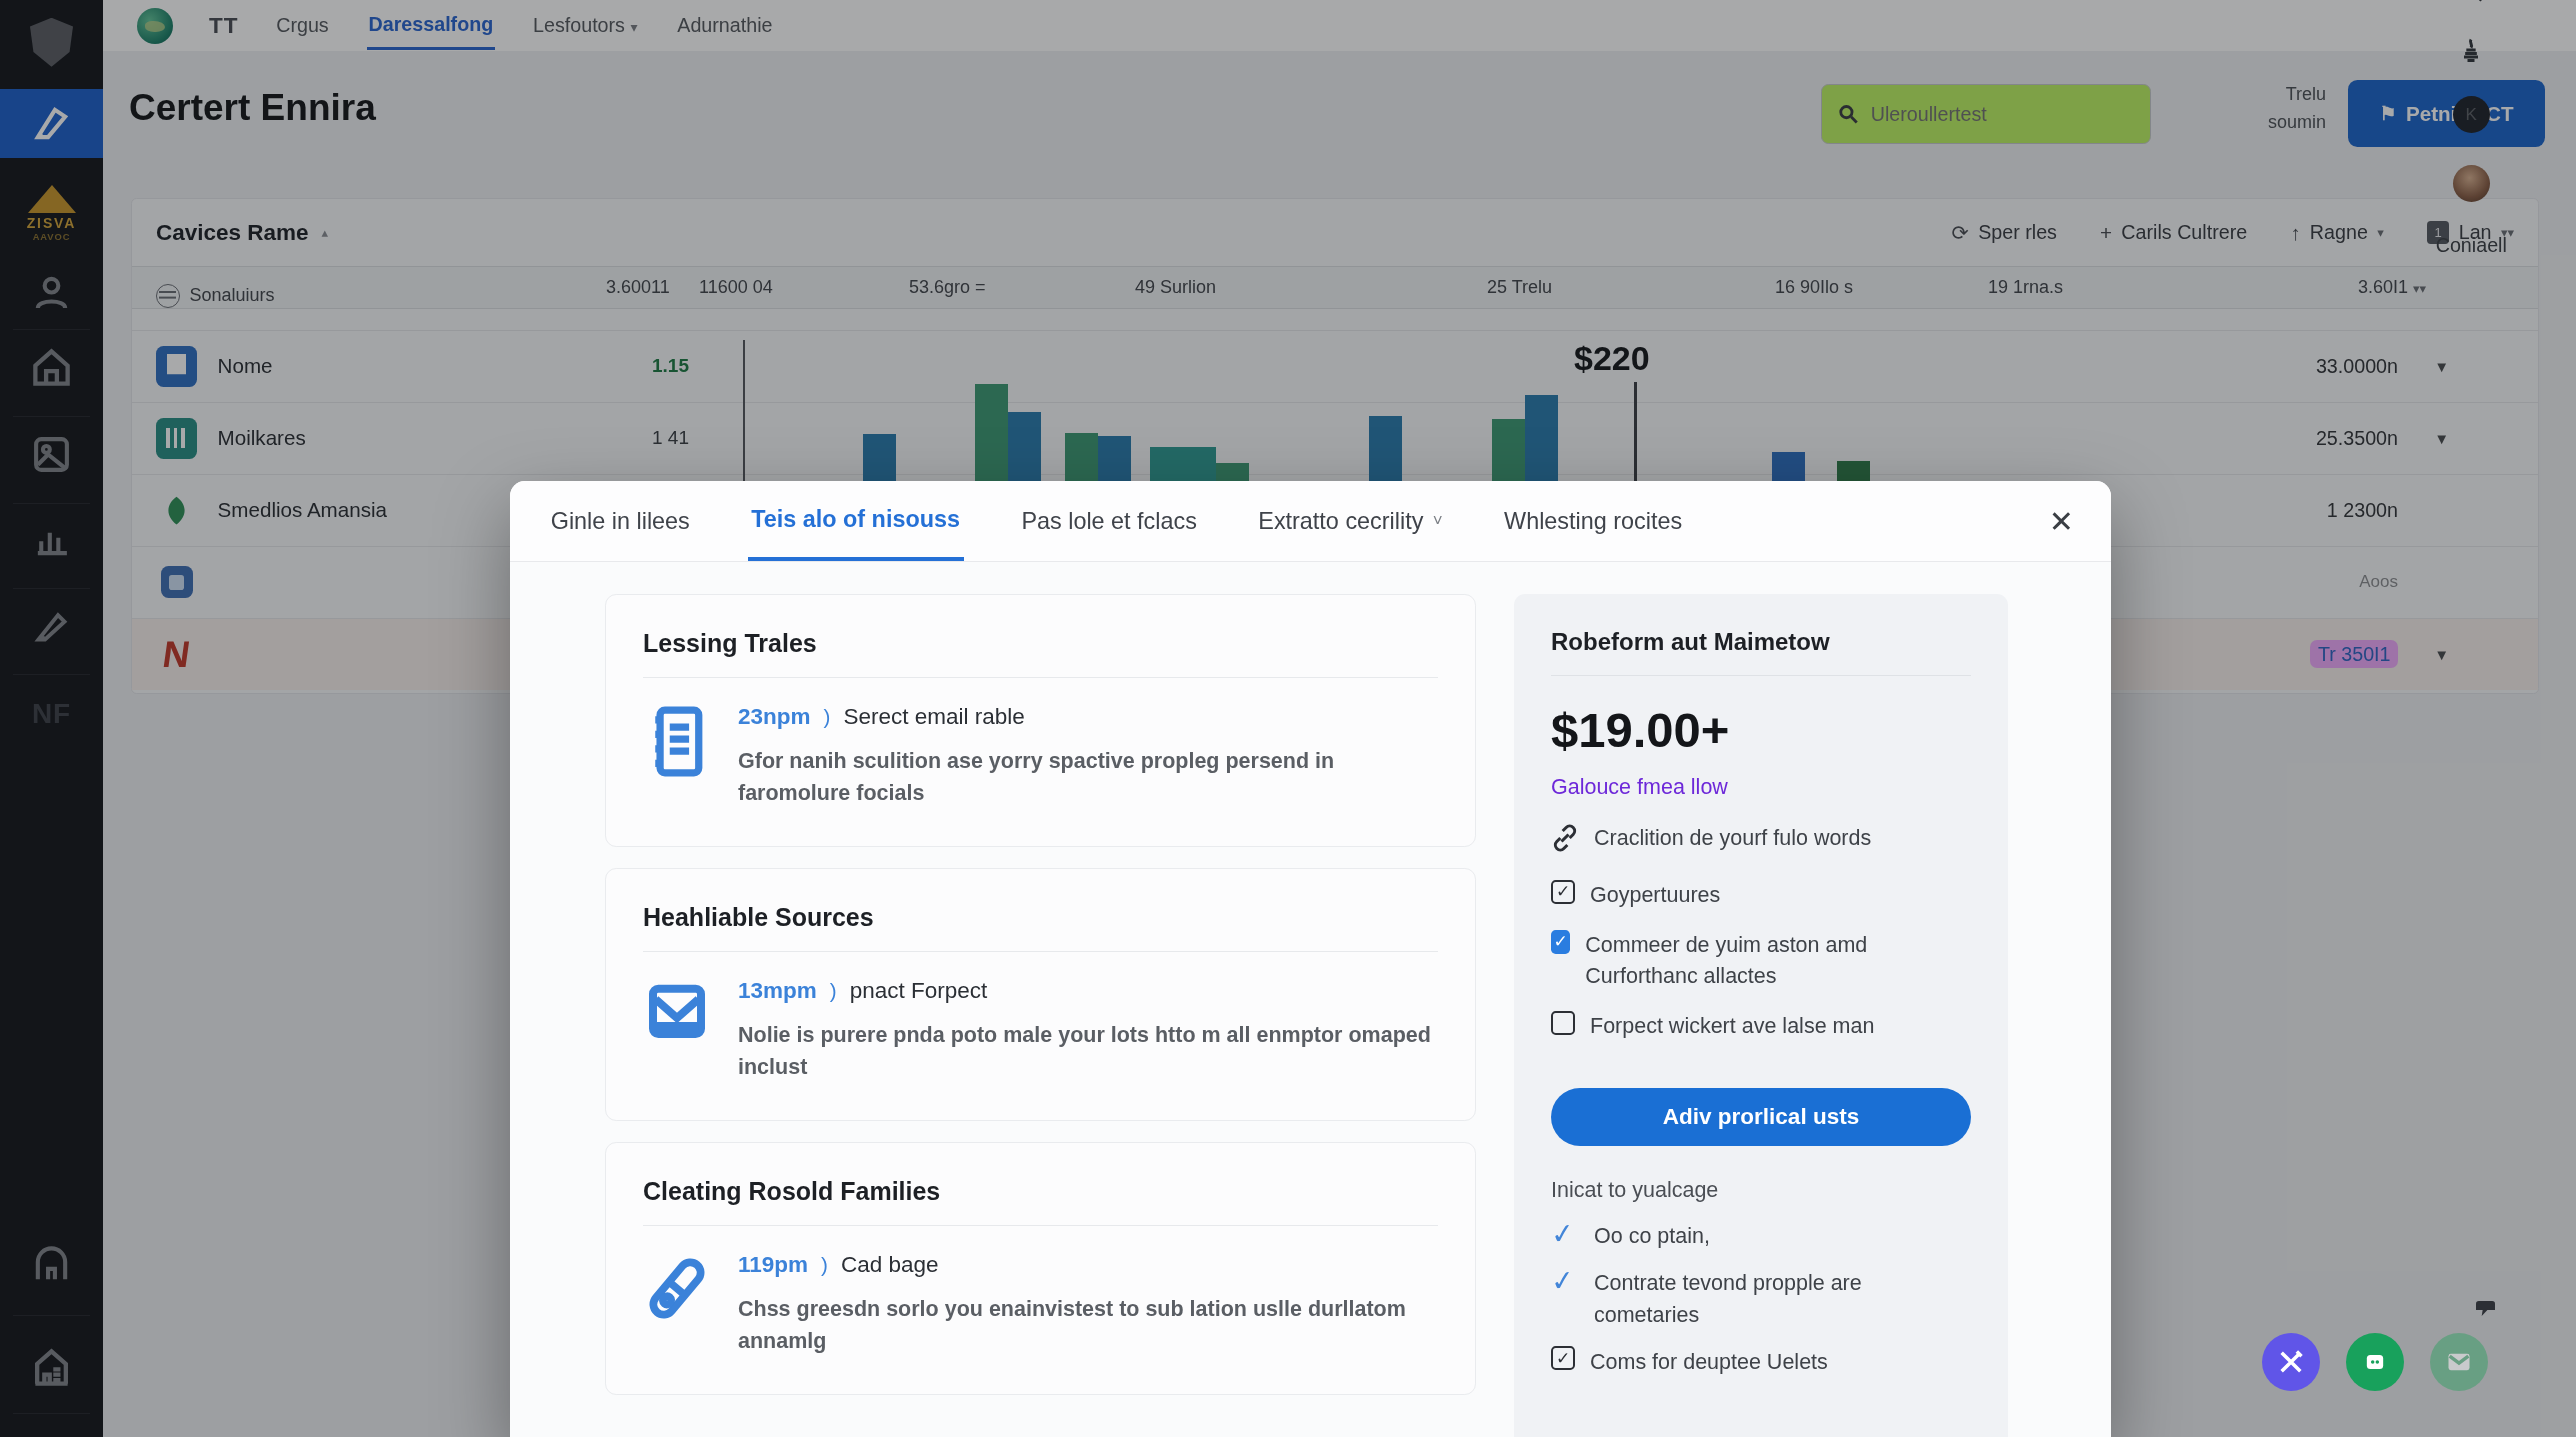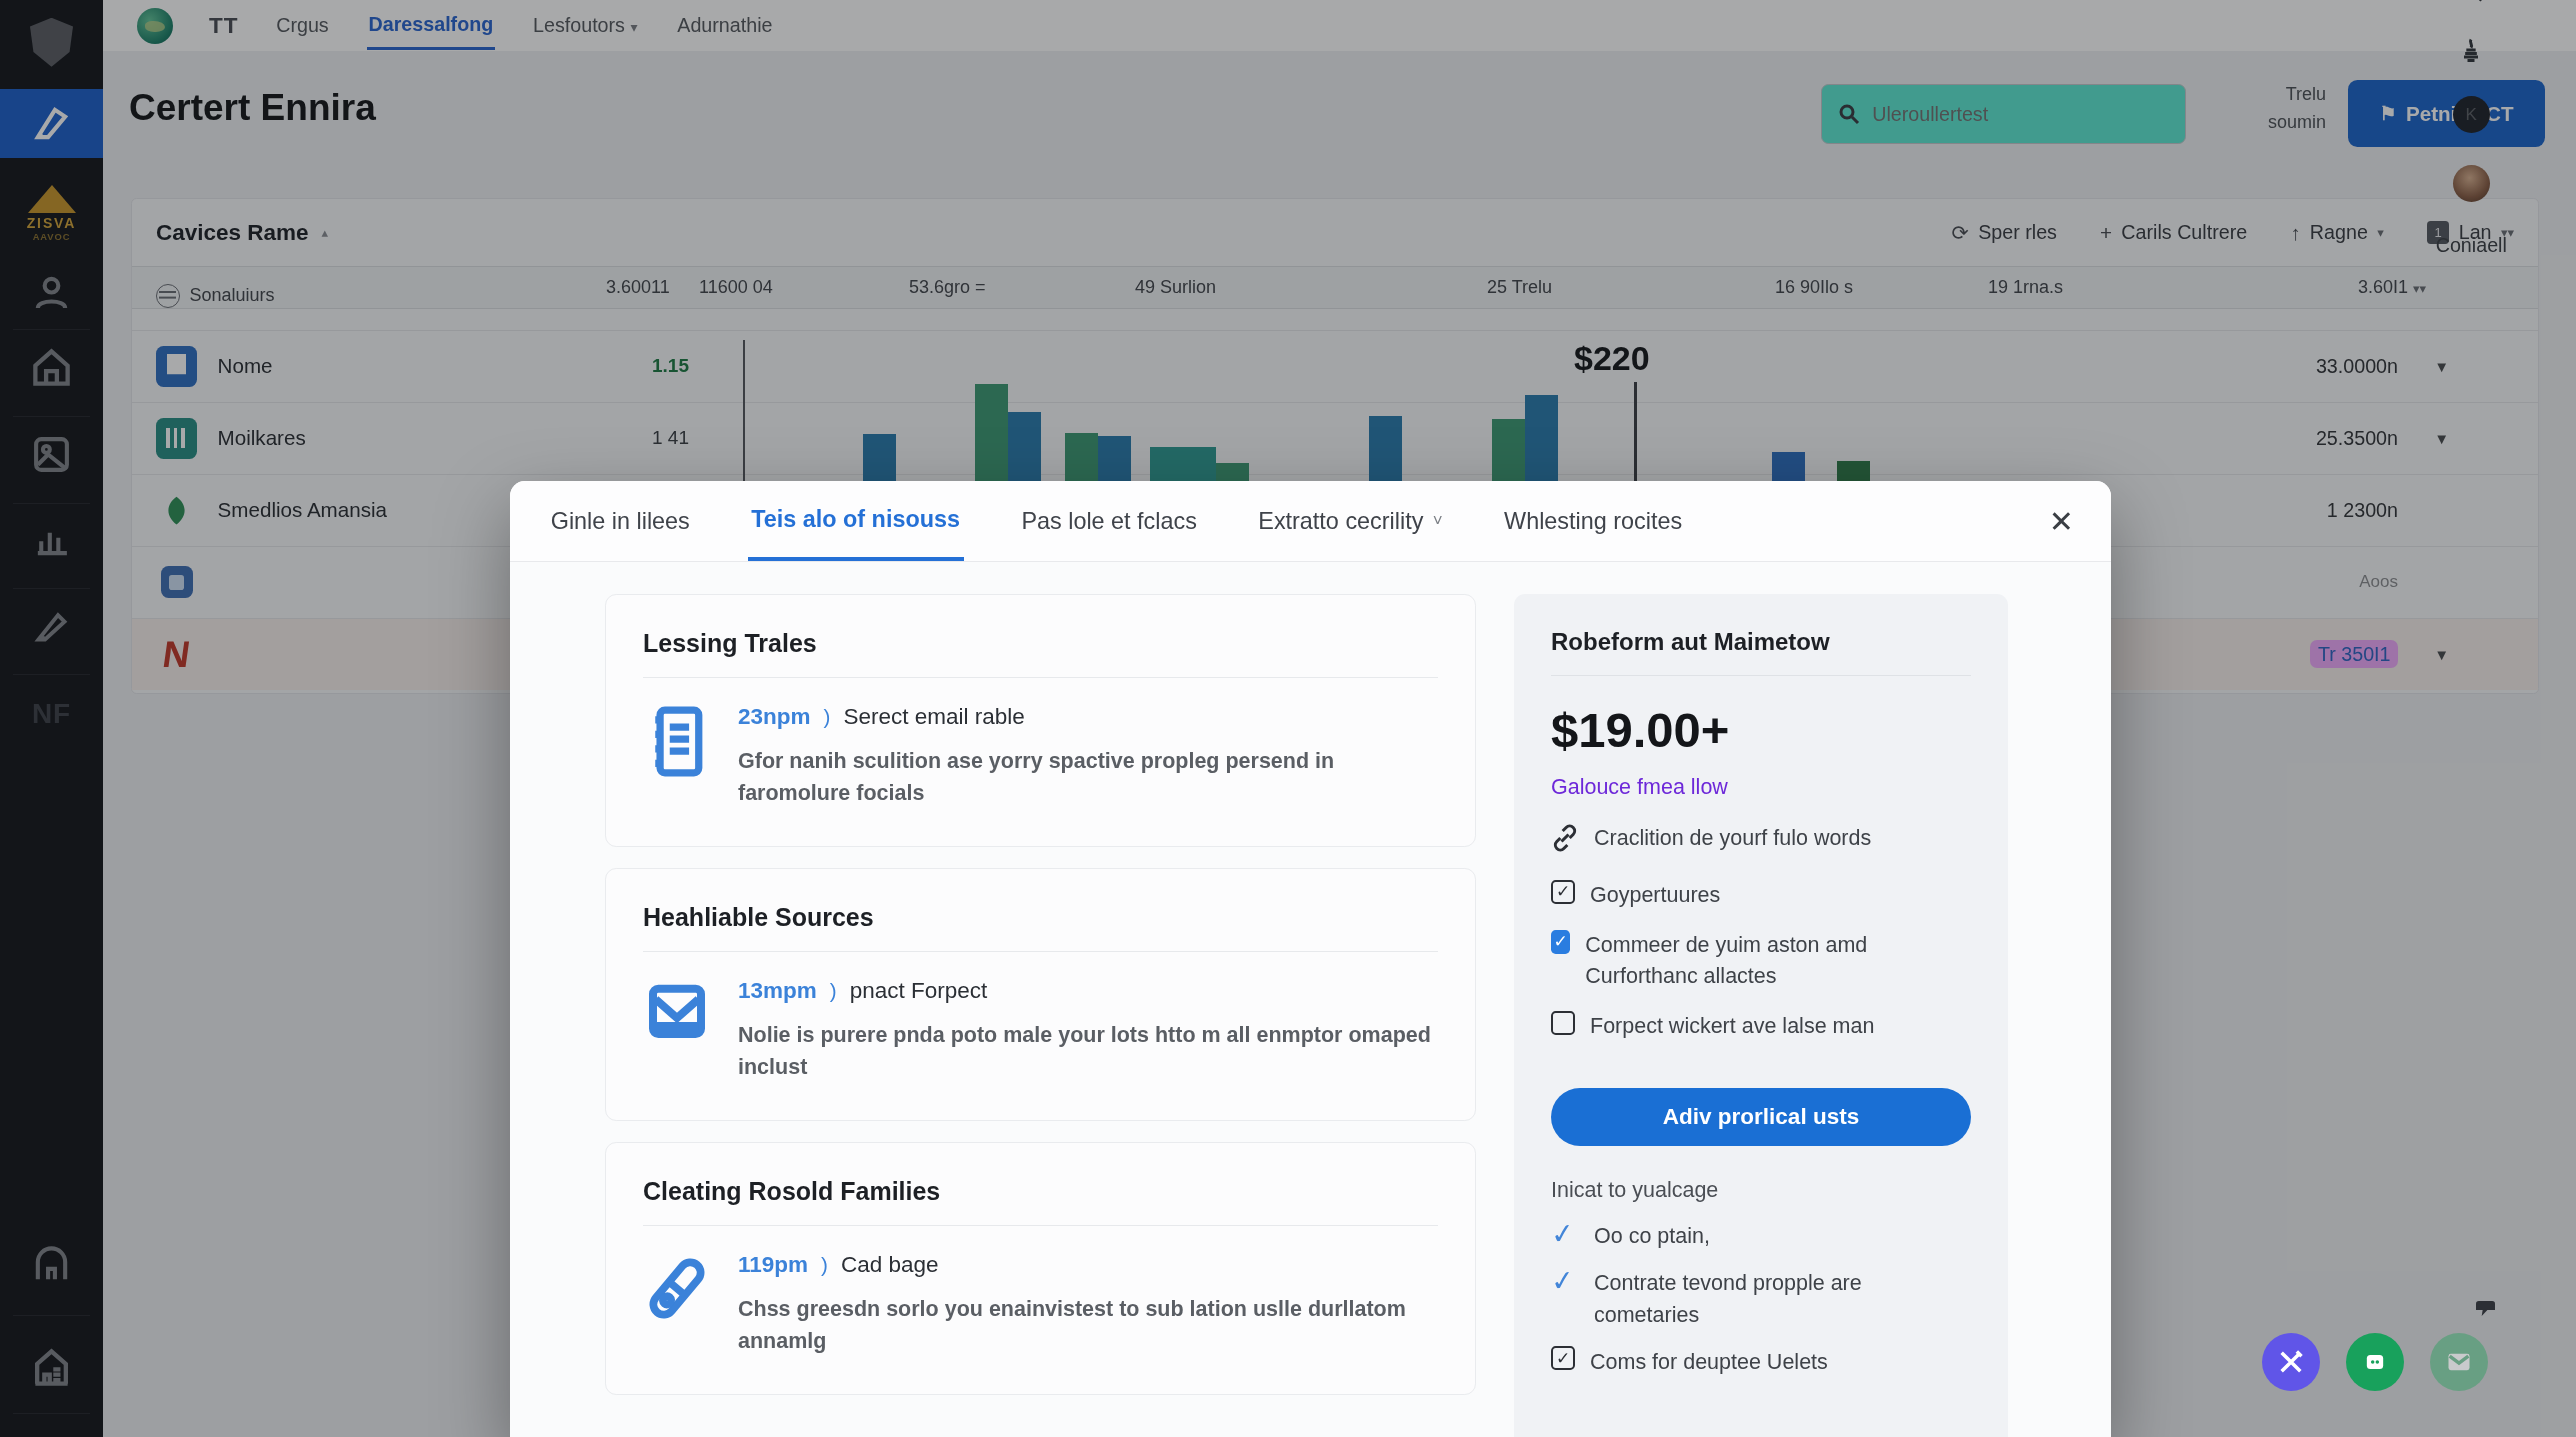--- a/index.html
+++ b/index.html
@@ -38,21 +38,21 @@
   .nav-count { font-size:20.6px; color:#2c3036; }
   .nav-ico { width:28px; height:28px; }
   .nav-ico svg { stroke:#33373d; fill:none; stroke-width:2.6; width:28px; height:28px; }
   .avatar-dark { width:37px; height:37px; border-radius:50%; background:#20242c; color:#5d6167; font-size:17px; display:flex; align-items:center; justify-content:center; }
   .avatar-photo { width:37px; height:37px; border-radius:50%; background:radial-gradient(circle at 45% 35%, #d8b090, #8a5f47 60%, #4f3426); }
   .nav-profile { font-size:19.7px; color:#3c4046; }
 
   
   .page-header { position:absolute; left:103px; top:51px; width:2473px; height:147px; }
   .page-title { position:absolute; left:26px; top:36px; font-size:37px; font-weight:bold; color:#16181b; }
-  .search-box { position:absolute; left:1718px; top:33px; width:365px; height:60px; border:0.9px solid #c6c9ce; border-radius:7.5px; background:#5eead4; display:flex; align-items:center; padding:0 15px; gap:11.2px; }
+  .search-box { position:absolute; left:1718px; top:33px; width:330px; height:60px; border:0.9px solid #c6c9ce; border-radius:7.5px; background:#bef264; display:flex; align-items:center; padding:0 15px; gap:11.2px; }
   .search-box svg { stroke:#3a3e44; fill:none; stroke-width:3; }
   .search-box input { border:none; outline:none; background:transparent; font-size:19.7px; color:#5a5e64; width:281px; font-family:"Liberation Sans",sans-serif; }
   .side-note { position:absolute; left:2120px; top:30px; width:103px; text-align:right; font-size:18px; color:#4e5258; line-height:1.55; }
   .primary-btn { position:absolute; left:2245px; top:29px; width:197px; height:67px; background:#1d66cc; border:none; border-radius:9.4px; color:#fff; font-size:20.6px; font-weight:bold; display:flex; align-items:center; justify-content:center; gap:9.4px; font-family:"Liberation Sans",sans-serif; }
   .flag-ico { font-size:19px; }
 
   
   .panel { position:absolute; left:131px; top:198px; width:2408px; height:496px; background:#f8f9fb; border:0.9px solid #e3e5e9; border-radius:5.6px; z-index:3; }
   .panel-toolbar { position:relative; height:67px; display:flex; align-items:center; padding:0 24px; }
   .panel-title { font-size:22.5px; font-weight:bold; color:#1f2329; }

